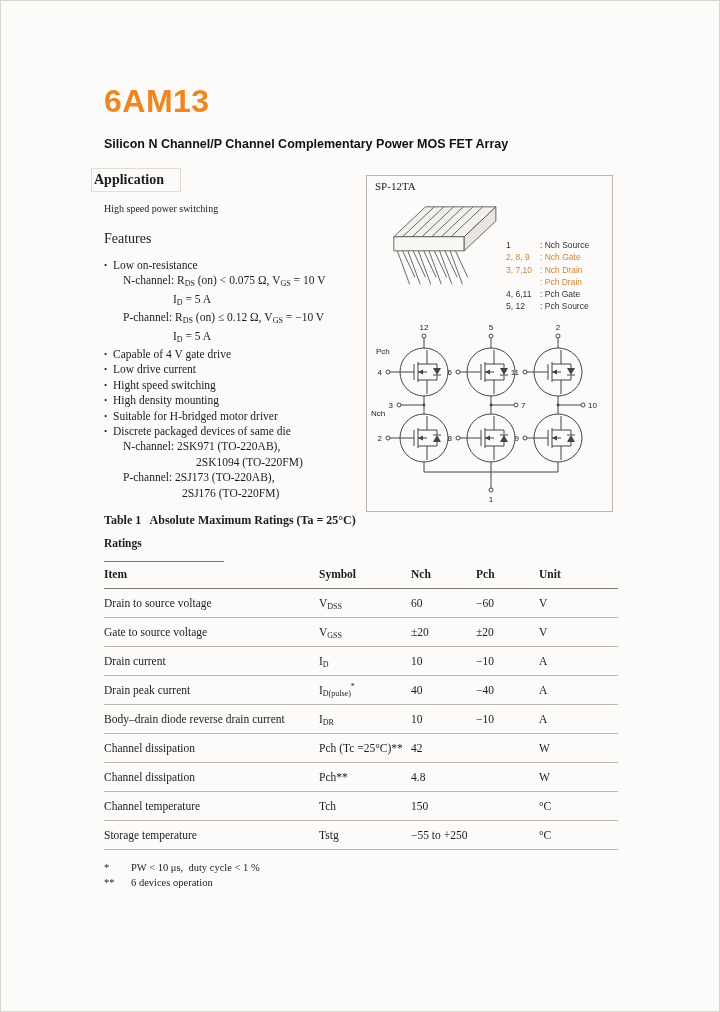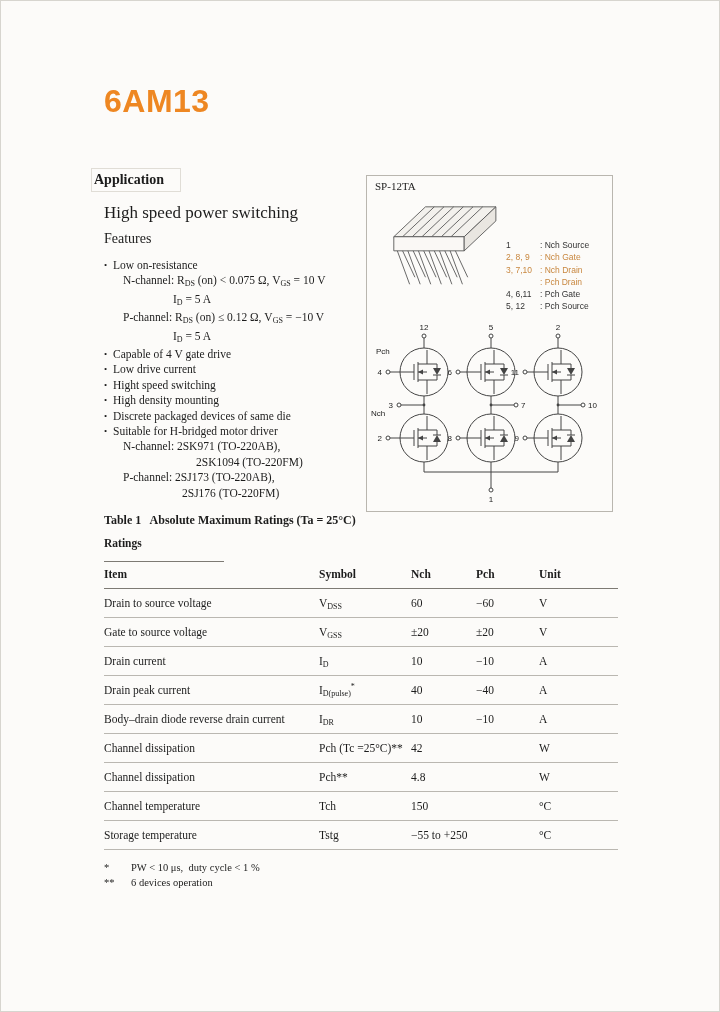--- a/index.html
+++ b/index.html
@@ -21,21 +21,21 @@
   .subtitle{
     position:absolute;left:103px;top:136px;width:520px;
     font-family:"Liberation Sans",sans-serif;font-weight:bold;font-size:12.5px;color:#111;
   }
   
   .app-heading{
     position:absolute;left:90px;top:167px;
     font-weight:bold;font-size:14px;
     border:1px solid #e0ddd6;padding:3px 16px 3px 2px;
   }
-  .app-text{position:absolute;left:103px;top:202px;font-size:17px;}
+  .app-text{position:absolute;left:103px;top:202px;font-size:10px;}
   .features-heading{position:absolute;left:103px;top:230px;font-weight:normal;font-size:14px;}
   .features{
     position:absolute;left:103px;top:257px;width:268px;
     font-size:11.5px;line-height:15.4px;
   }
   .fl{white-space:nowrap;}
   .fl .bullet{display:inline-block;width:9px;font-size:9px;vertical-align:1px;}
   .ind1{padding-left:19px;}
   .ind2{padding-left:69px;}
   .ind3{padding-left:92px;}
@@ -76,38 +76,39 @@
   .fnote{display:flex;line-height:15px;}
   .fnote .fmark{width:27px;flex:none;}
   .fnote .ftext{white-space:pre;}
 </style>
 </head>
 <body>
 
 <div class="page">
 
   <div class="part-number">6AM13</div>
+  <div class="subtitle">Silicon N Channel/P Channel Complementary Power MOS FET Array</div>
 
   <div class="app-heading">Application</div>
   <div class="app-text">High speed power switching</div>
 
   <div class="features-heading">Features</div>
 
   <div class="features">
     <div class="fl"><span class="bullet">•</span><span>Low on-resistance</span></div>
     <div class="fl ind1"><span>N-channel:</span> <span>R</span><sub>DS</sub><span> (on) &lt; 0.075 Ω, V</span><sub>GS</sub><span> = 10 V</span></div>
     <div class="fl ind2"><span>I</span><sub>D</sub><span> = 5 A</span></div>
     <div class="fl ind1"><span>P-channel:</span> <span>R</span><sub>DS</sub><span> (on) ≤ 0.12 Ω, V</span><sub>GS</sub><span> = −10 V</span></div>
     <div class="fl ind2"><span>I</span><sub>D</sub><span> = 5 A</span></div>
     <div class="fl"><span class="bullet">•</span><span>Capable of 4 V gate drive</span></div>
     <div class="fl"><span class="bullet">•</span><span>Low drive current</span></div>
     <div class="fl"><span class="bullet">•</span><span>Hight speed switching</span></div>
     <div class="fl"><span class="bullet">•</span><span>High density mounting</span></div>
+    <div class="fl"><span class="bullet">•</span><span>Suitable for H-bridged motor driver</span></div>
     <div class="fl"><span class="bullet">•</span><span>Discrete packaged devices of same die</span></div>
-    <div class="fl"><span class="bullet">•</span><span>Suitable for H-bridged motor driver</span></div>
     <div class="fl ind1"><span>N-channel:</span> <span>2SK971 (TO-220AB),</span></div>
     <div class="fl ind3"><span>2SK1094 (TO-220FM)</span></div>
     <div class="fl ind1"><span>P-channel:</span> <span>2SJ173 (TO-220AB),</span></div>
     <div class="fl ind4"><span>2SJ176 (TO-220FM)</span></div>
   </div>
 
   <div class="figure-box">
     <div class="package-label">SP-12TA</div>
 
     <svg class="package-svg" width="132" height="118" viewBox="0 0 150 130" stroke="#555" fill="none" stroke-width="1">

